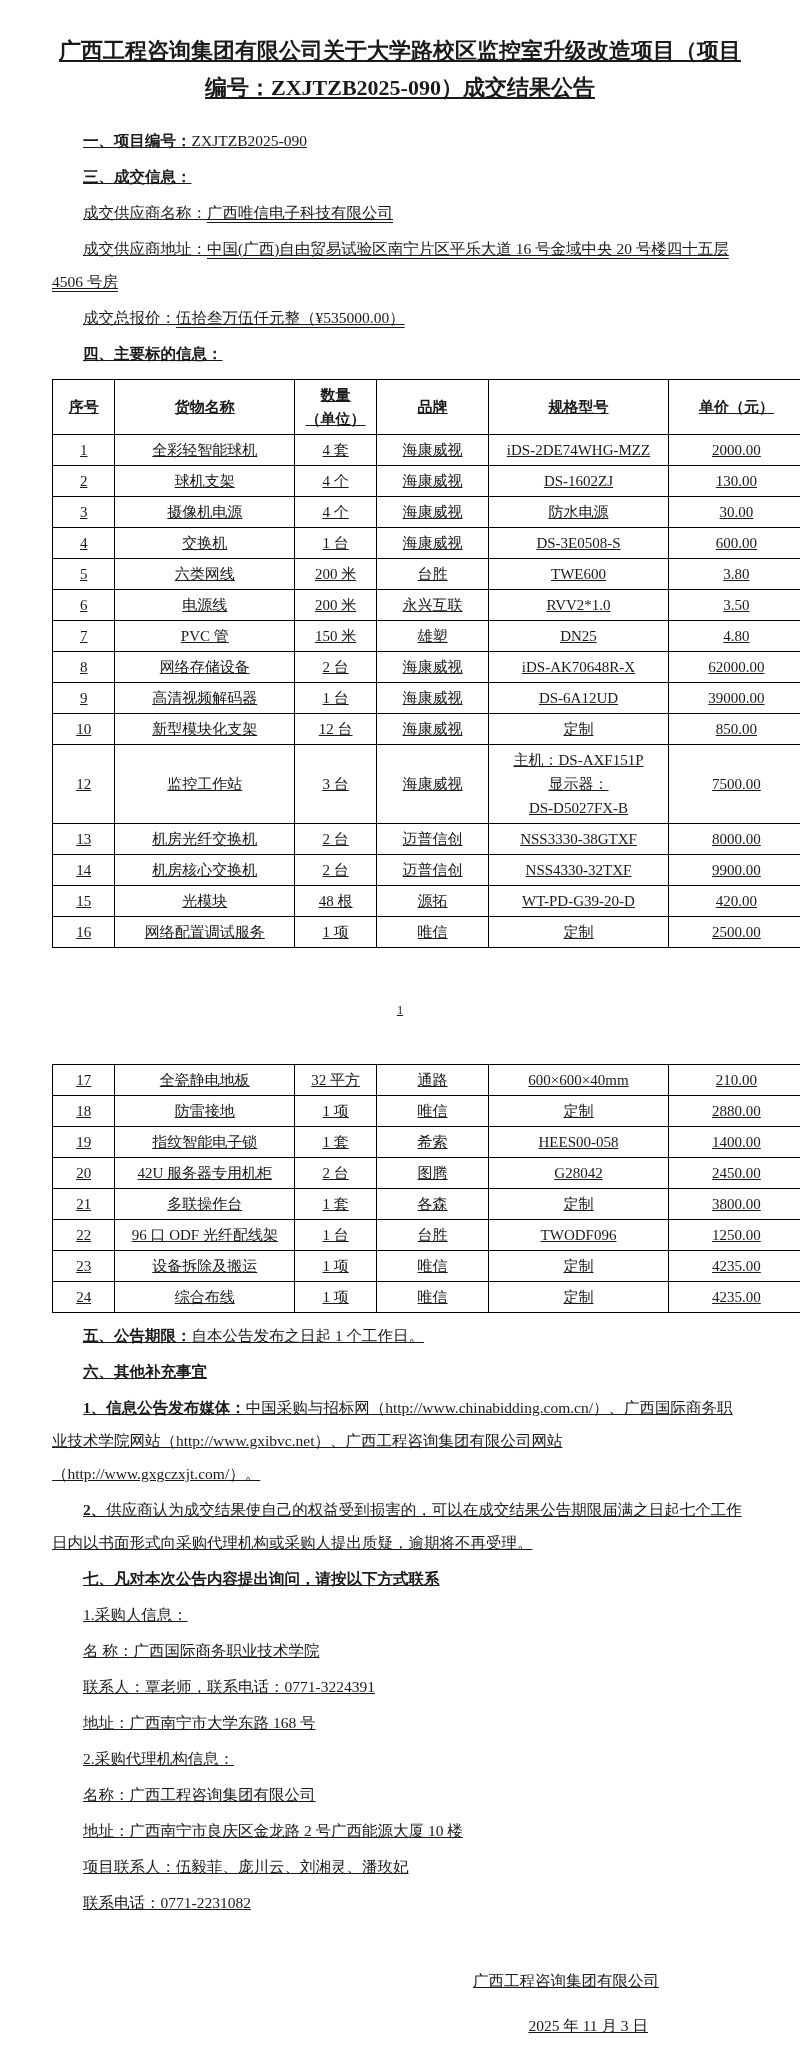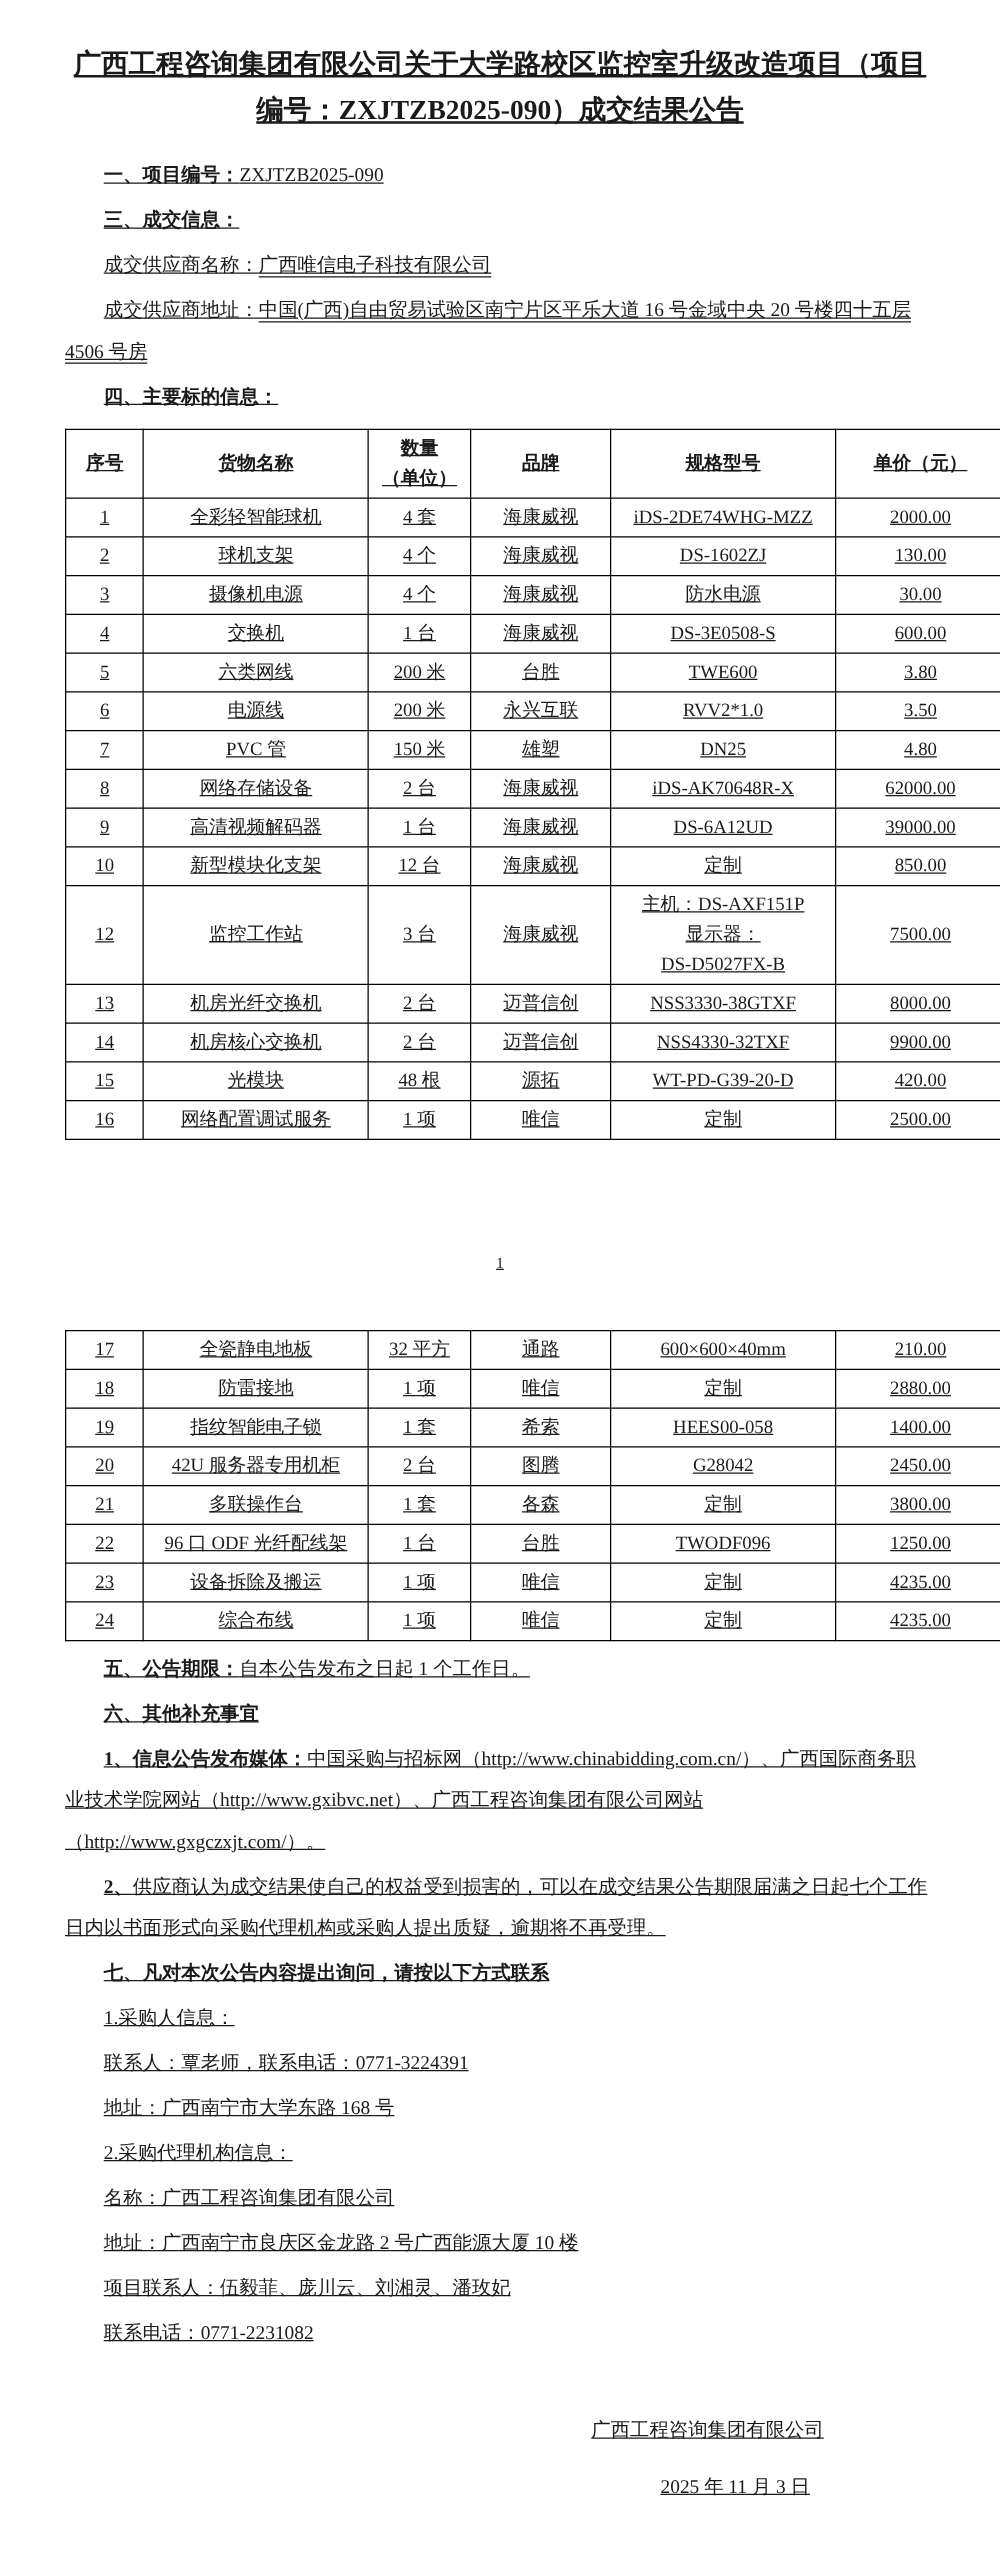--- a/index.html
+++ b/index.html
@@ -82,20 +82,21 @@
 
   <p class="doc"><b>一、项目编号：</b><span>ZXJTZB2025-090</span></p>
 
 
   <p class="doc"><b>三、成交信息：</b></p>
 
   <p class="doc"><span>成交供应商名称：</span><span class="u">广西唯信电子科技有限公司</span></p>
 
   <p class="doc"><span>成交供应商地址：</span><span class="u">中国(广西)自由贸易试验区南宁片区平乐大道 16 号金域中央 20 号楼四十五层 4506 号房</span></p>
 
+  <p class="doc"><span>成交总报价：</span><span class="u">伍拾叁万伍仟元整（¥535000.00）</span></p>
 
   <p class="doc"><b>四、主要标的信息：</b></p>
 
   <table class="goods">
     <colgroup>
       <col style="width:8.3%">
         <col style="width:23.9%">
         <col style="width:10.9%">
       <col style="width:14.9%">
         <col style="width:23.9%">
@@ -326,20 +327,21 @@
 
   <p class="doc"><b>六、其他补充事宜</b></p>
 
   <p class="doc"><b>1、信息公告发布媒体：</b><span>中国采购与招标网（http://www.chinabidding.com.cn/）、广西国际商务职业技术学院网站（http://www.gxibvc.net）、广西工程咨询集团有限公司网站（http://www.gxgczxjt.com/）。</span></p>
 
   <p class="doc"><b>2、</b><span>供应商认为成交结果使自己的权益受到损害的，可以在成交结果公告期限届满之日起七个工作日内以书面形式向采购代理机构或采购人提出质疑，逾期将不再受理。</span></p>
 
   <p class="doc"><b>七、凡对本次公告内容提出询问，请按以下方式联系</b></p>
 
   <p class="doc">1.采购人信息：</p>
+  <p class="doc">名 称：广西国际商务职业技术学院</p>
   <p class="doc">联系人：覃老师，联系电话：0771-3224391</p>
   <p class="doc">地址：广西南宁市大学东路 168 号</p>
 
   <p class="doc">2.采购代理机构信息：</p>
   <p class="doc">名称：广西工程咨询集团有限公司</p>
   <p class="doc">地址：广西南宁市良庆区金龙路 2 号广西能源大厦 10 楼</p>
   <p class="doc">项目联系人：伍毅菲、庞川云、刘湘灵、潘玫妃</p>
   <p class="doc">联系电话：0771-2231082</p>
 
   <div class="footer-block">

